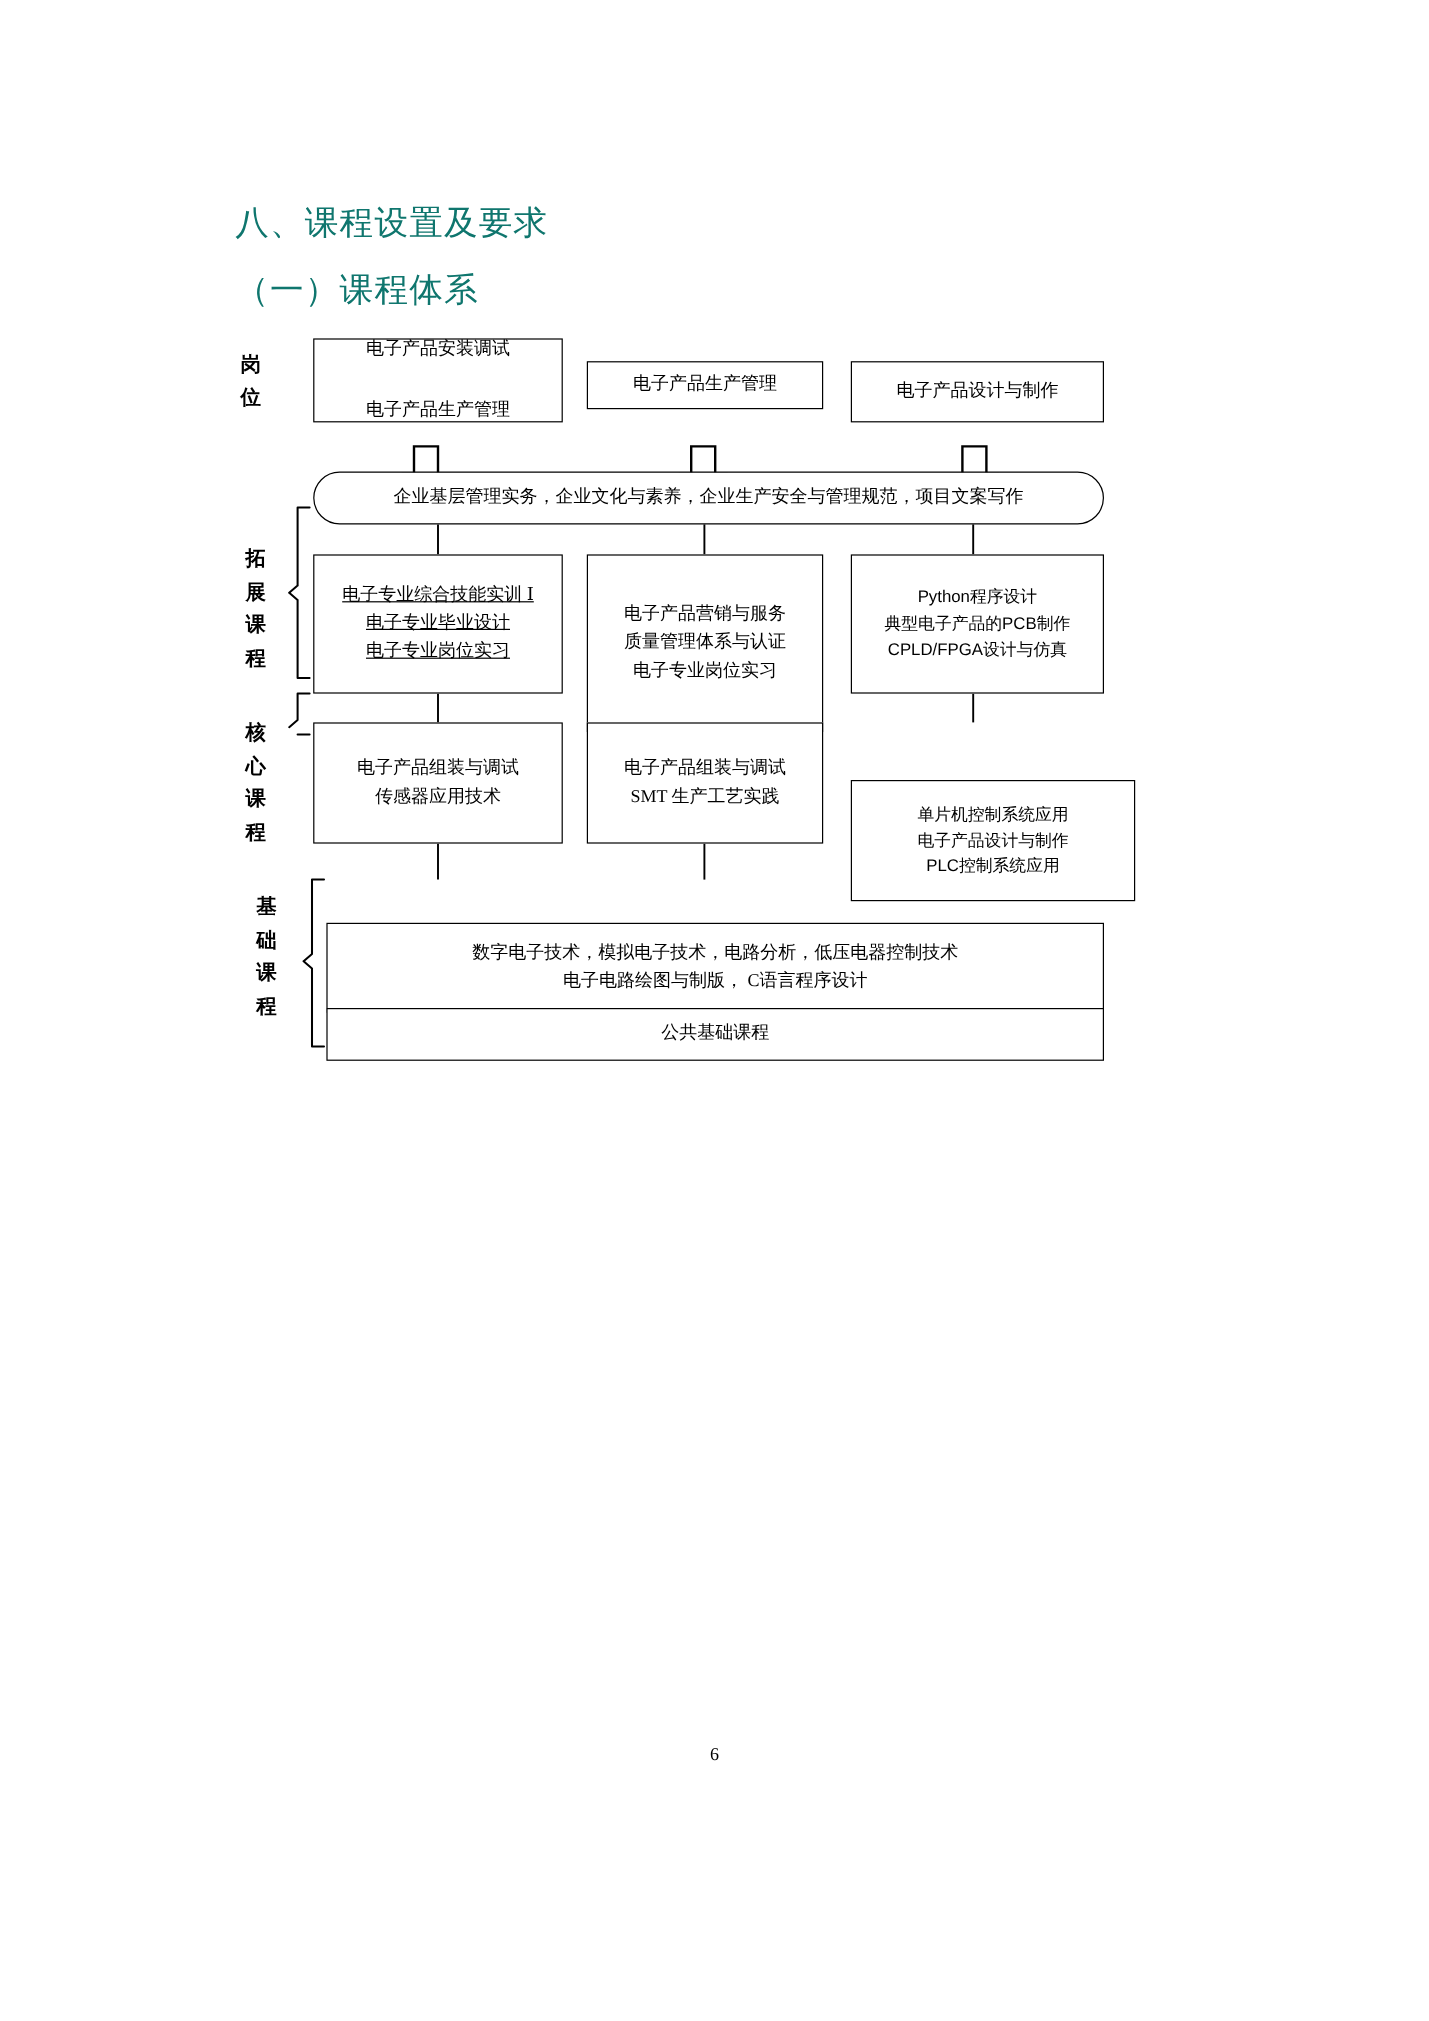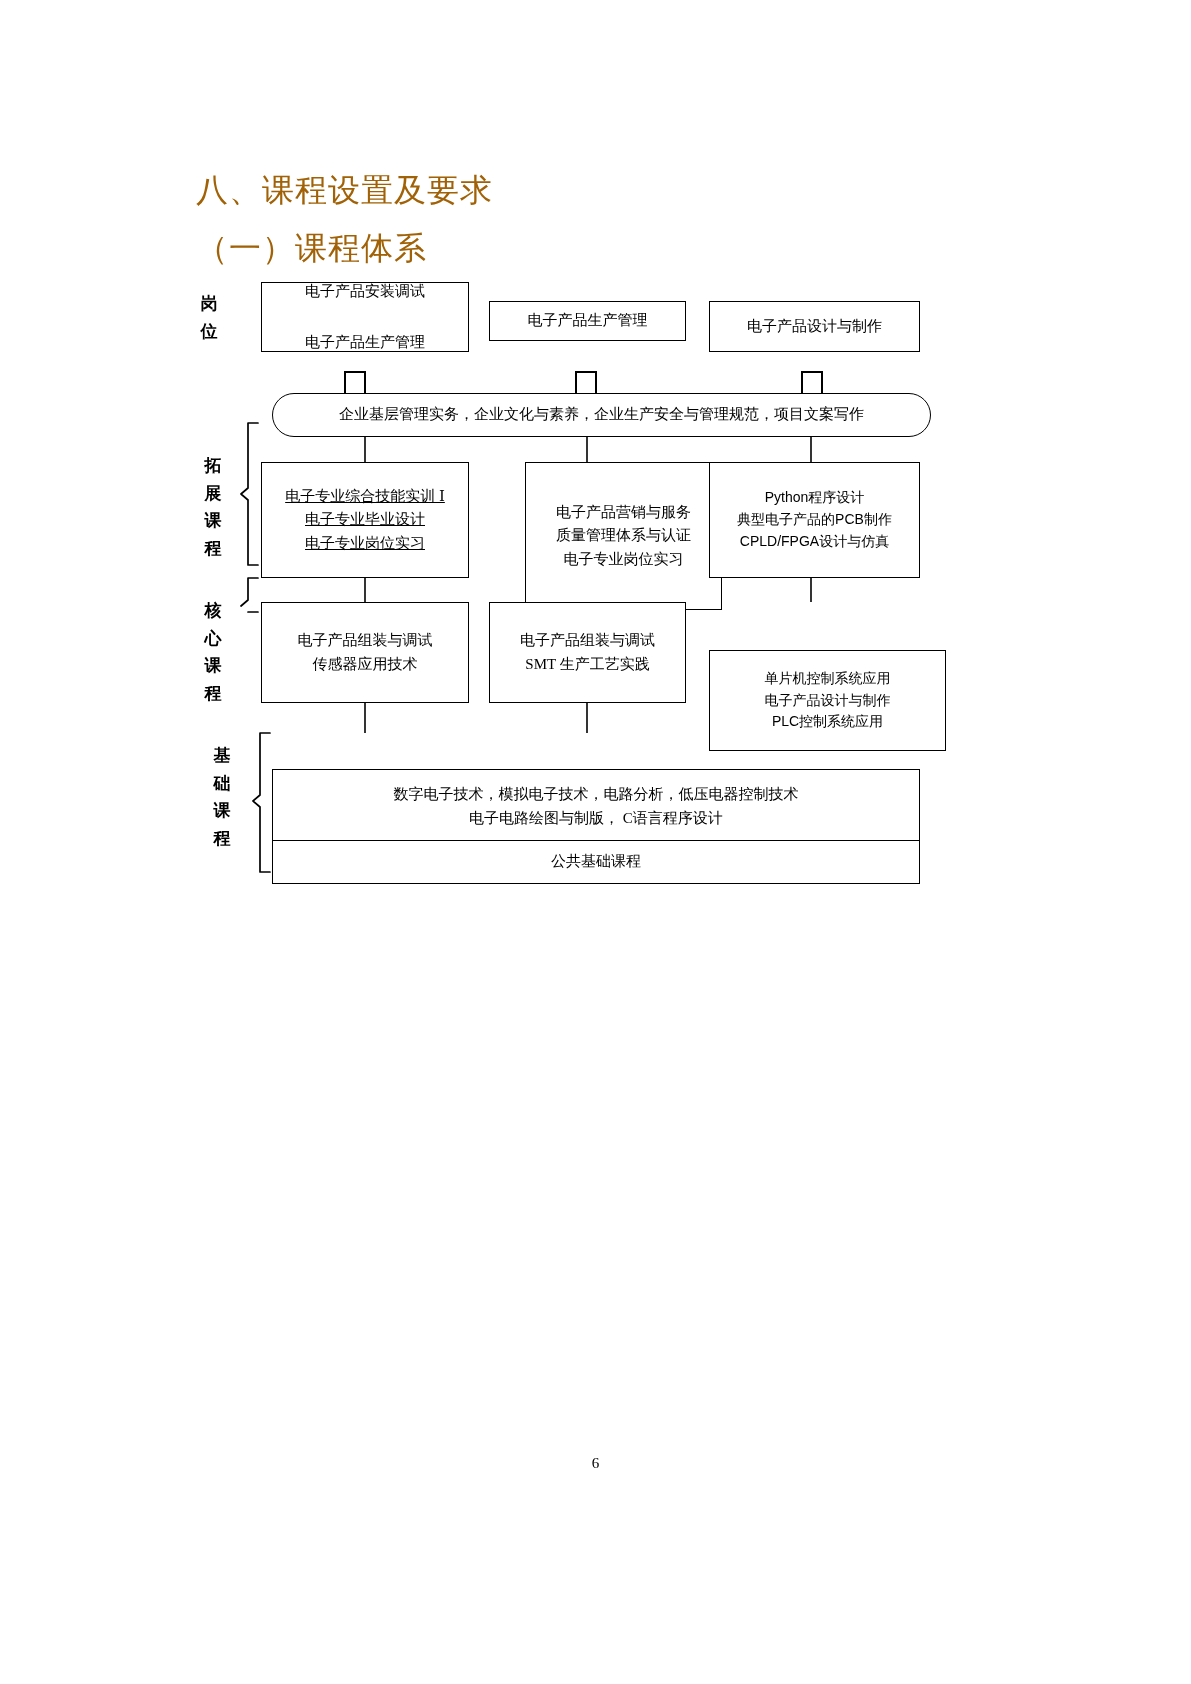--- a/index.html
+++ b/index.html
@@ -20,25 +20,25 @@
   .page {
     position: absolute;
     inset: 0;
     background: #fff;
   }
 
   
   .heading {
     position: absolute;
     font-family: Liberation Mono, monospace;
-    font-size: 32px;
+    font-size: 28px;
     font-weight: 500;
     letter-spacing: 1px;
     white-space: nowrap;
-    color: #a16207;
+    color: #0f766e;
   }
   #h-main { left: 196px; top: 148px; }
   #h-sub  { left: 196px; top: 200px; }
 
   
   .diagram {
     position: absolute;
     left: 0;
     top: 0;
     width: 1191px;
@@ -177,31 +177,31 @@
     </div>
 
     <div class="box" style="left:489px; top:301px; width:197px; height:40px;">
       <div class="line serif">电子产品生产管理</div>
     </div>
 
     <div class="box" style="left:709px; top:301px; width:211px; height:51px;">
       <div class="line serif">电子产品设计与制作</div>
     </div>
 
-    <div class="box" style="left:272px; top:393px; width:659px; height:44px;border-radius:22px;">
+    <div class="box" style="left:261px; top:393px; width:659px; height:44px;border-radius:22px;">
       <div class="line serif">企业基层管理实务，企业文化与素养，企业生产安全与管理规范，项目文案写作</div>
     </div>
 
     <div class="box" style="left:261px; top:462px; width:208px; height:116px;text-decoration:underline;">
       <div class="line serif">电子专业综合技能实训 Ⅰ</div>
       <div class="line serif">电子专业毕业设计</div>
       <div class="line serif">电子专业岗位实习</div>
     </div>
 
-    <div class="box" style="left:489px; top:462px; width:197px; height:148px;margin-left:36px;">
+    <div class="box" style="left:489px; top:462px; width:197px; height:148px;">
       <div class="line serif">电子产品营销与服务</div>
       <div class="line serif">质量管理体系与认证</div>
       <div class="line serif">电子专业岗位实习</div>
     </div>
 
     <div class="box" style="left:709px; top:462px; width:211px; height:116px;">
       <div class="line sans">Python程序设计</div>
       <div class="line sans">典型电子产品的PCB制作</div>
       <div class="line sans">CPLD/FPGA设计与仿真</div>
     </div>

